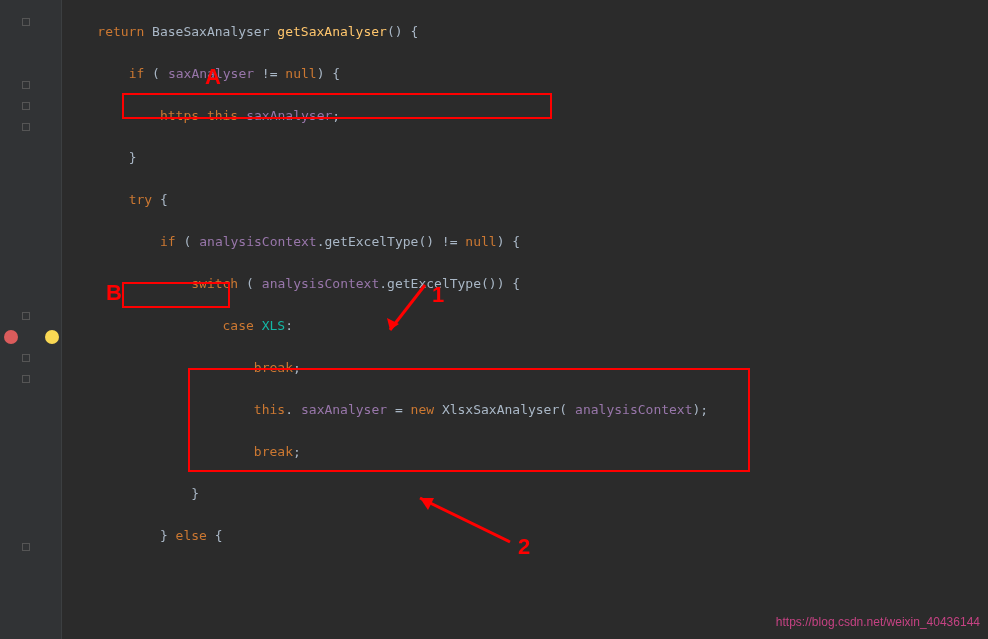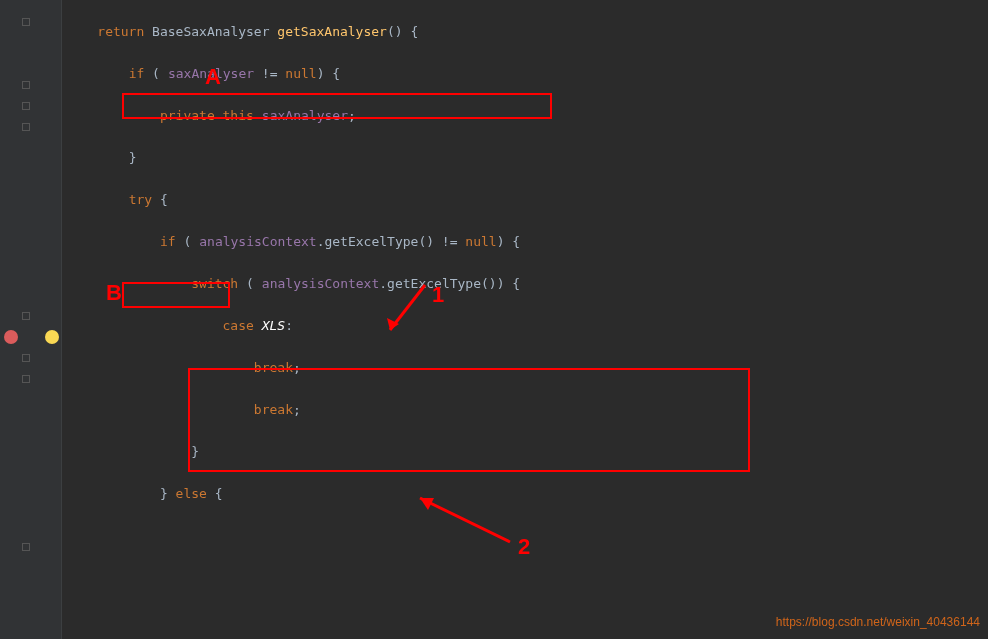--- a/index.html
+++ b/index.html
@@ -54,21 +54,21 @@
   top: 0;
   width: 926px;
   line-height: 21px;
   white-space: pre;
 }
 .line { height: 21px; padding-left: 4px; }
 .kw { color: #cc7832; }
 .fn { color: #ffc66d; text-align: center; }
 .cls { color: #a9b7c6; margin-top: 26px; }
 .field { color: #9876aa; margin-left: 8px; }
-.kw-static { font-style: italic; color: #ffffff; }
+.kw-static { color: #14b8a6; }
 .redbox {
   position: absolute;
   border: 2px solid #ff0000;
   pointer-events: none;
 }
 .label {
   position: absolute;
   color: #ff0000;
   font-size: 22px;
   font-weight: bold;
@@ -76,21 +76,21 @@
   pointer-events: none;
 }
 .arrow {
   position: absolute;
   pointer-events: none;
 }
 .watermark {
   position: absolute;
   right: 8px;
   bottom: 10px;
-  color: #f97316;
+  color: #ec4899;
   font-size: 12px;
   font-family: Arial, sans-serif;
   opacity: 0.8;
 }
 </style>
 </head>
 <body>
 
 <div class="gutter">
   <div class="breakpoint"></div>
@@ -101,27 +101,28 @@
   <div class="fold-mark" style="top:123px"></div>
   <div class="fold-mark" style="top:312px"></div>
   <div class="fold-mark" style="top:354px"></div>
   <div class="fold-mark" style="top:375px"></div>
   <div class="fold-mark" style="top:543px"></div>
 </div>
 
 <div class="code-area">
 <div class="line">    <span class="kw">return</span> <span class="cls">BaseSaxAnalyser</span> <span class="fn">getSaxAnalyser</span><span>() {</span></div>
 <div class="line">        <span class="kw">if</span><span> (</span><span class="field">saxAnalyser</span><span> != </span><span class="kw">null</span><span>) {</span></div>
-<div class="line">            <span class="kw">private</span><span> </span><span class="kw">this</span><span></span><span class="field">saxAnalyser</span><span>;</span></div>
+<div class="line">            <span class="kw">https</span><span> </span><span class="kw">this</span><span></span><span class="field">saxAnalyser</span><span>;</span></div>
 <div class="line">        <span>}</span></div>
 <div class="line">        <span class="kw">try</span><span> {</span></div>
 <div class="line">            <span class="kw">if</span><span> (</span><span class="field">analysisContext</span><span>.</span><span>getExcelType</span><span>() != </span><span class="kw">null</span><span>) {</span></div>
 <div class="line">                <span class="kw">switch</span><span> (</span><span class="field">analysisContext</span><span>.</span><span>getExcelType</span><span>()) {</span></div>
 <div class="line">                    <span class="kw">case </span><span class="kw-static">XLS</span><span>:</span></div>
 <div class="line">                        <span class="kw">break</span><span>;</span></div>
+<div class="line">                        <span class="kw">this</span><span>.</span><span class="field">saxAnalyser</span><span> = </span><span class="kw">new</span><span> </span><span>XlsxSaxAnalyser</span><span>(</span><span class="field">analysisContext</span><span>);</span></div>
 <div class="line">                        <span class="kw">break</span><span>;</span></div>
 <div class="line">                <span>}</span></div>
 <div class="line">            <span>} </span><span class="kw">else</span><span> {</span></div>
 
 
 
 
 
 
 

